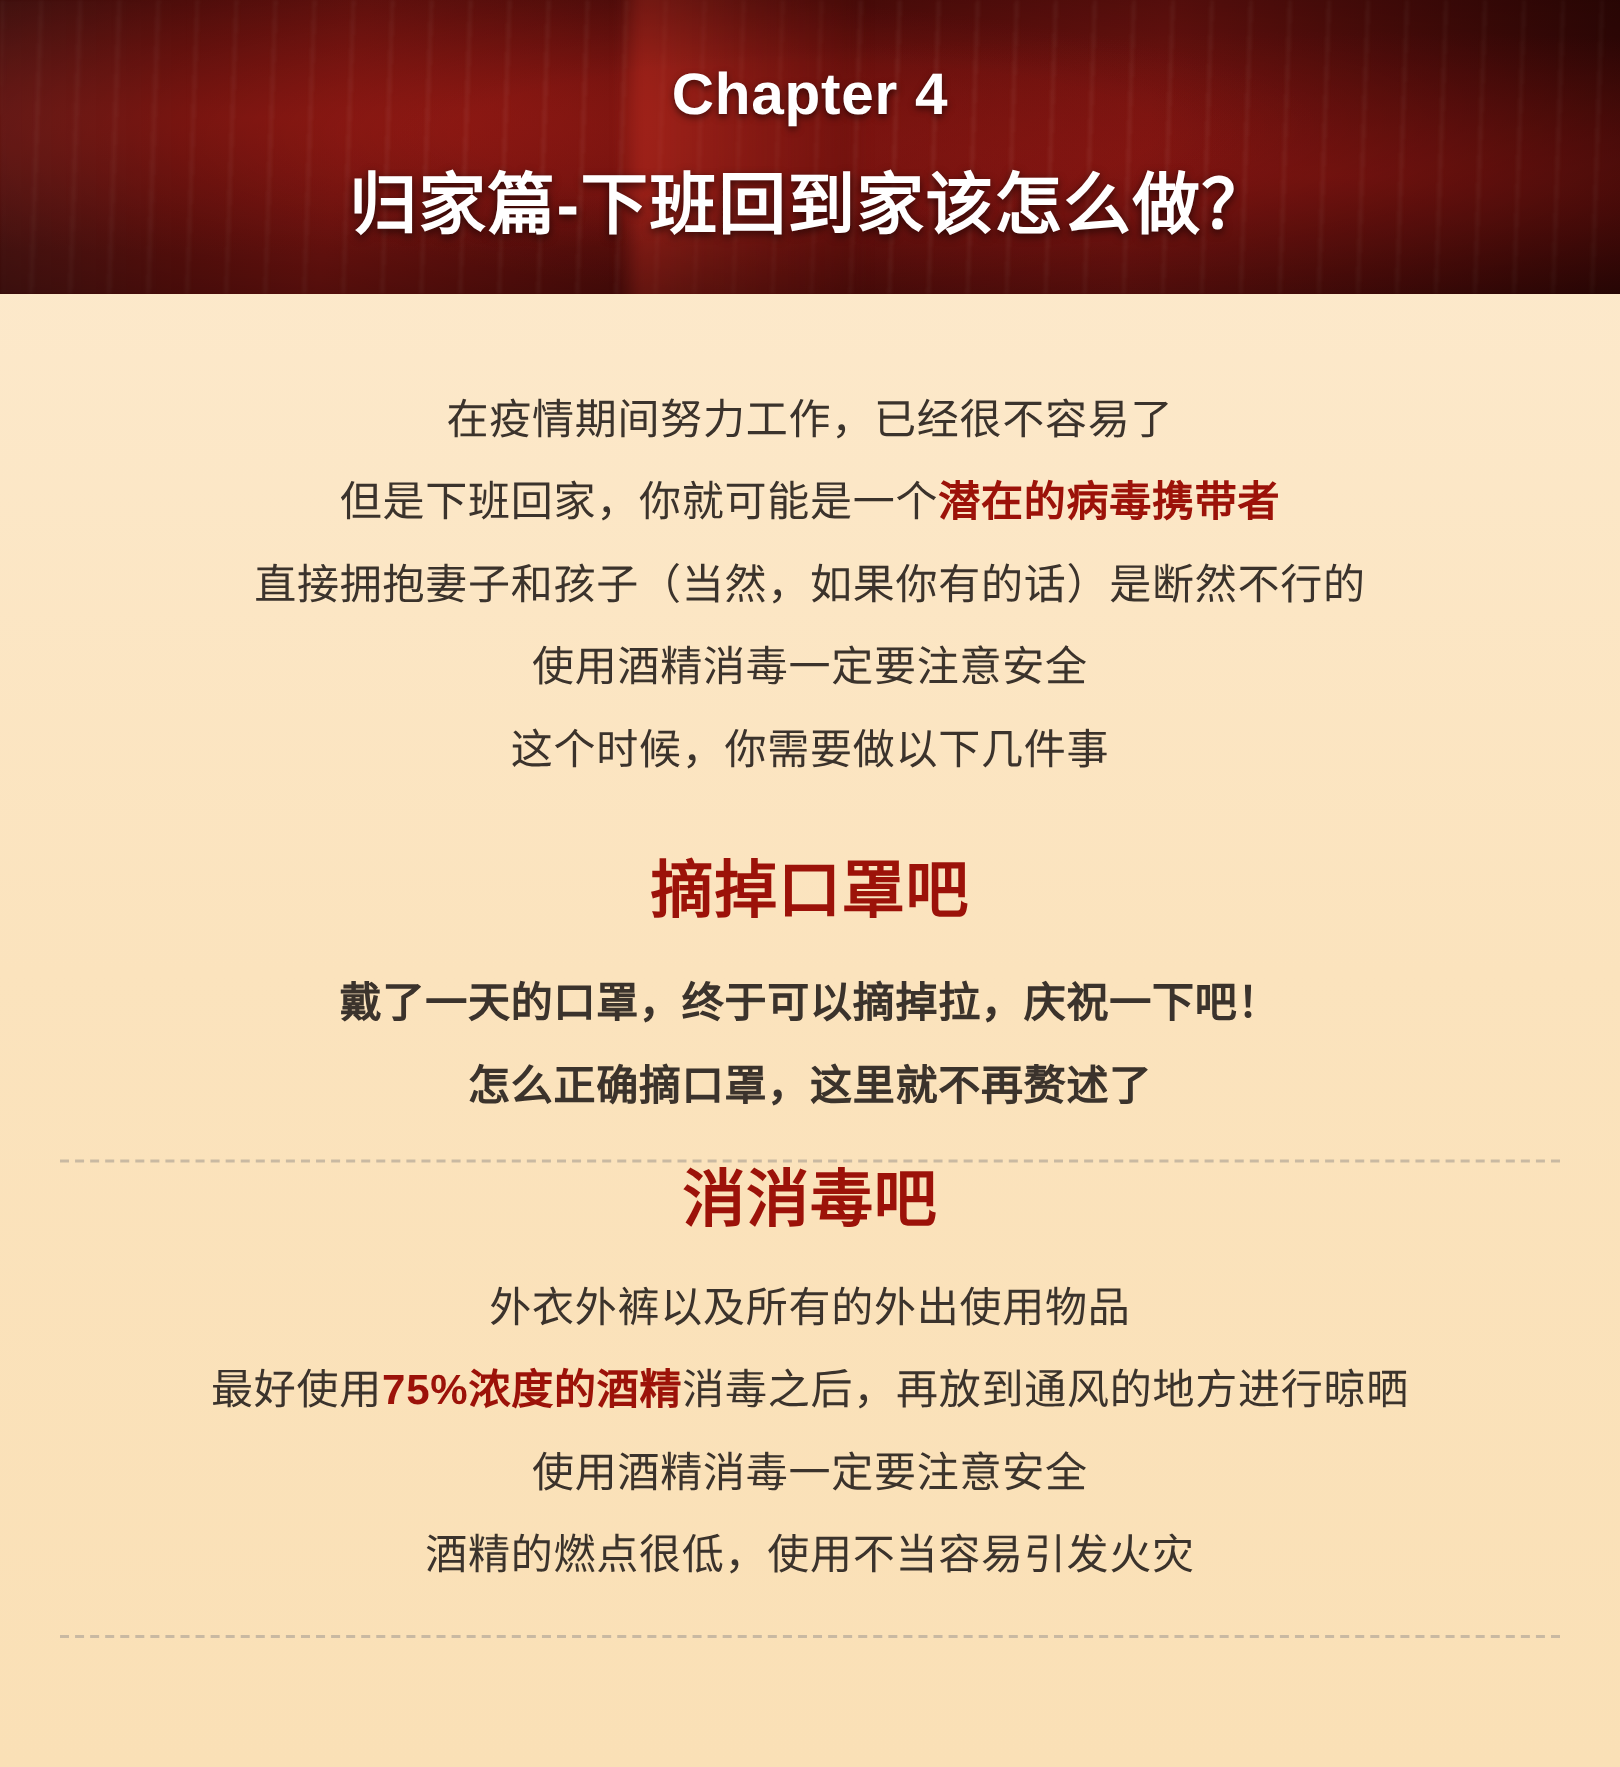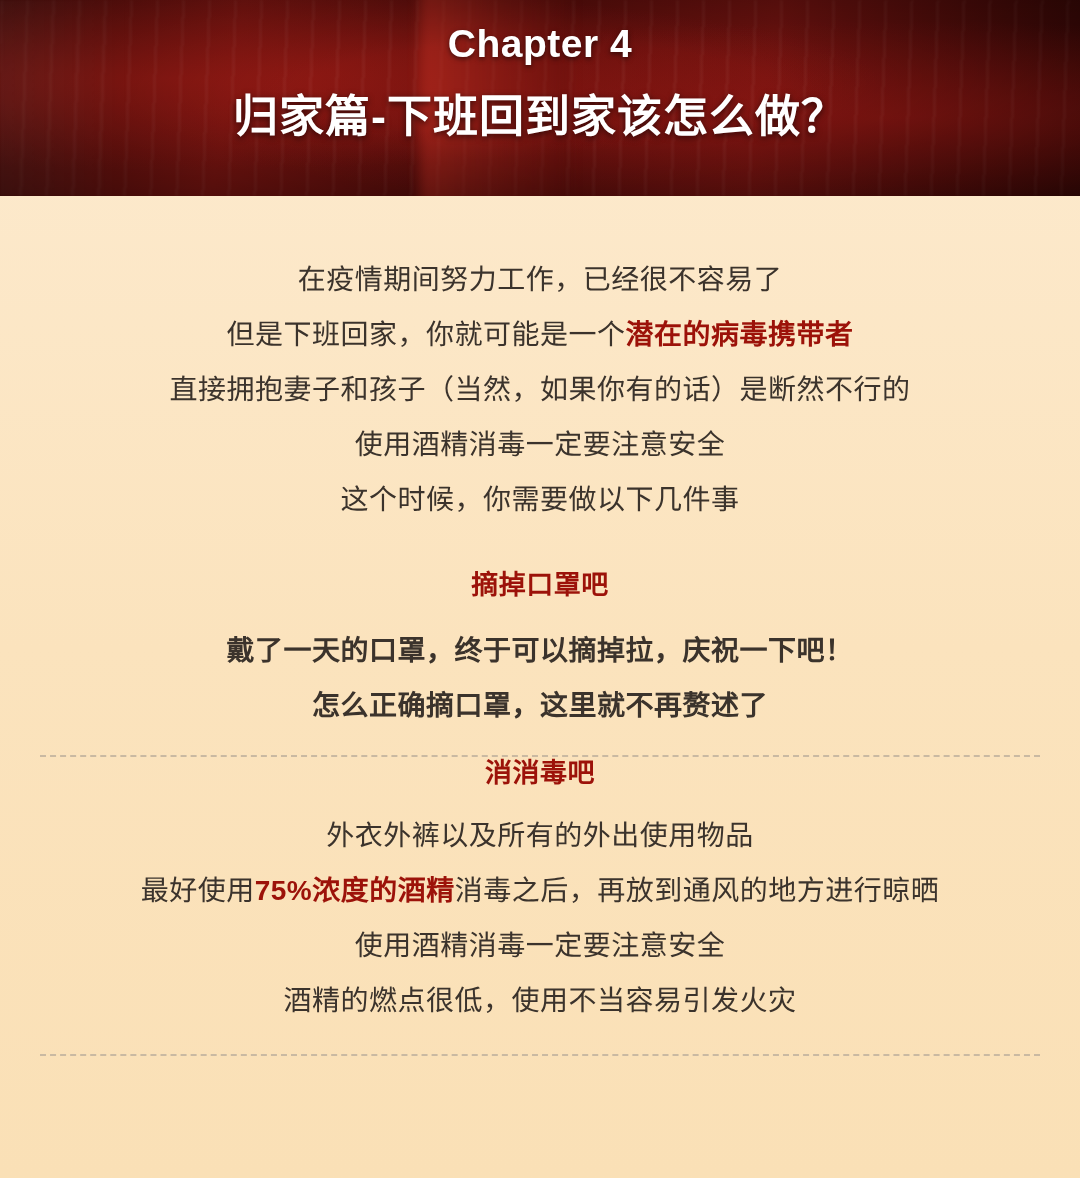--- a/index.html
+++ b/index.html
@@ -49,21 +49,21 @@
     position: absolute;
     left: 420px; top: -20px;
     width: 150px; height: 240px;
     background: linear-gradient(90deg, rgba(190,46,34,0.55), rgba(96,14,10,0.3));
     filter: blur(6px);
   }
   .header-inner {
     position: relative;
     z-index: 3;
     text-align: center;
-    padding-top: 24px;
+    padding-top: 44px;
   }
   .chapter-label {
     font-size: 39px;
     font-weight: bold;
     color: #ffffff;
     letter-spacing: 0.5px;
     line-height: 1.0;
     text-shadow: 0 2px 5px rgba(0,0,0,0.55);
   }
   .chapter-title {
@@ -88,21 +88,21 @@
     line-height: 55px;
     color: #3b332c;
     letter-spacing: 0.5px;
     white-space: nowrap;
   }
   .hl {
     color: #9c1209;
     font-weight: bold;
   }
   .section-heading {
-    font-size: 27px;
+    font-size: 42px;
     font-weight: bold;
     color: #9c1209;
     letter-spacing: 0.5px;
     line-height: 1.2;
   }
   .sec-1 { margin-top: 42px; }
   .sec-1 .line { margin-top: 0; }
   .sec-1-lines { margin-top: 22px; font-weight: bold; }
   .sec-2-lines { margin-top: 18px; }
   .emph-line {

